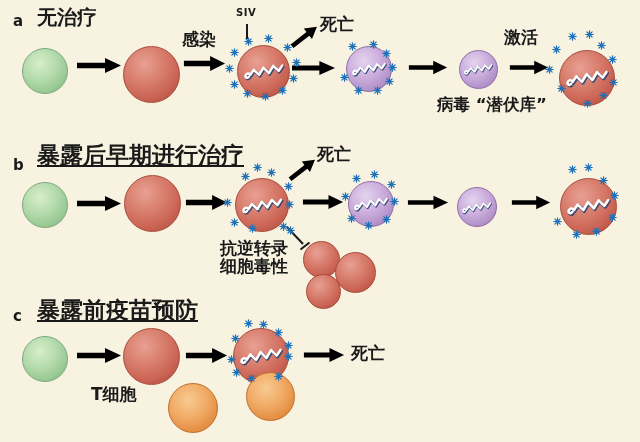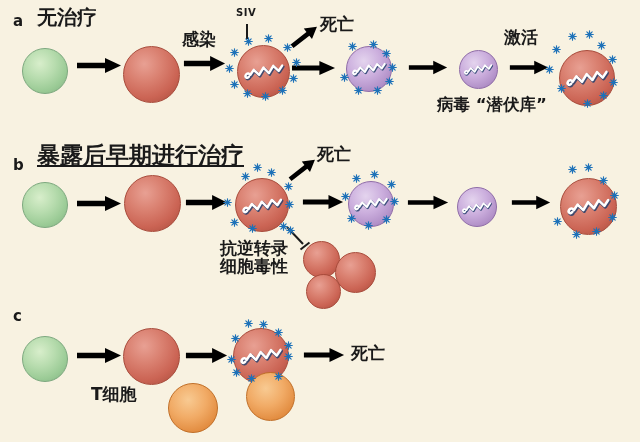--- a/index.html
+++ b/index.html
@@ -183,20 +183,21 @@
 
   <span class="txt letter" style="left:13px;top:157px">b</span>
   <span class="txt title" style="left:37px;top:143px">暴露后早期进行治疗</span>
   <span class="txt lbl" style="left:317px;top:145px">死亡</span>
   <div class="txt lbl twoline" style="left:220px;top:239px">
     <span style="display:block">抗逆转录</span>
     <span style="display:block">细胞毒性</span>
   </div>
 
   <span class="txt letter" style="left:13px;top:308px">c</span>
+  <span class="txt title" style="left:37px;top:298px">暴露前疫苗预防</span>
   <div class="txt lbl twoline" style="left:91px;top:385px">
     <span style="display:block">T细胞</span>
   </div>
   <span class="txt lbl" style="left:351px;top:344px">死亡</span>
 
 <div class="virion" style="left: 243.5px; top: 36.5px;">
       <svg viewBox="0 0 10 10">
         <g stroke="#1d71b8" stroke-width="1.25" stroke-linecap="round">
           <line x1="6.60" y1="5.00" x2="9.20" y2="5.00"></line>
           <line x1="6.13" y1="6.13" x2="7.97" y2="7.97"></line>

